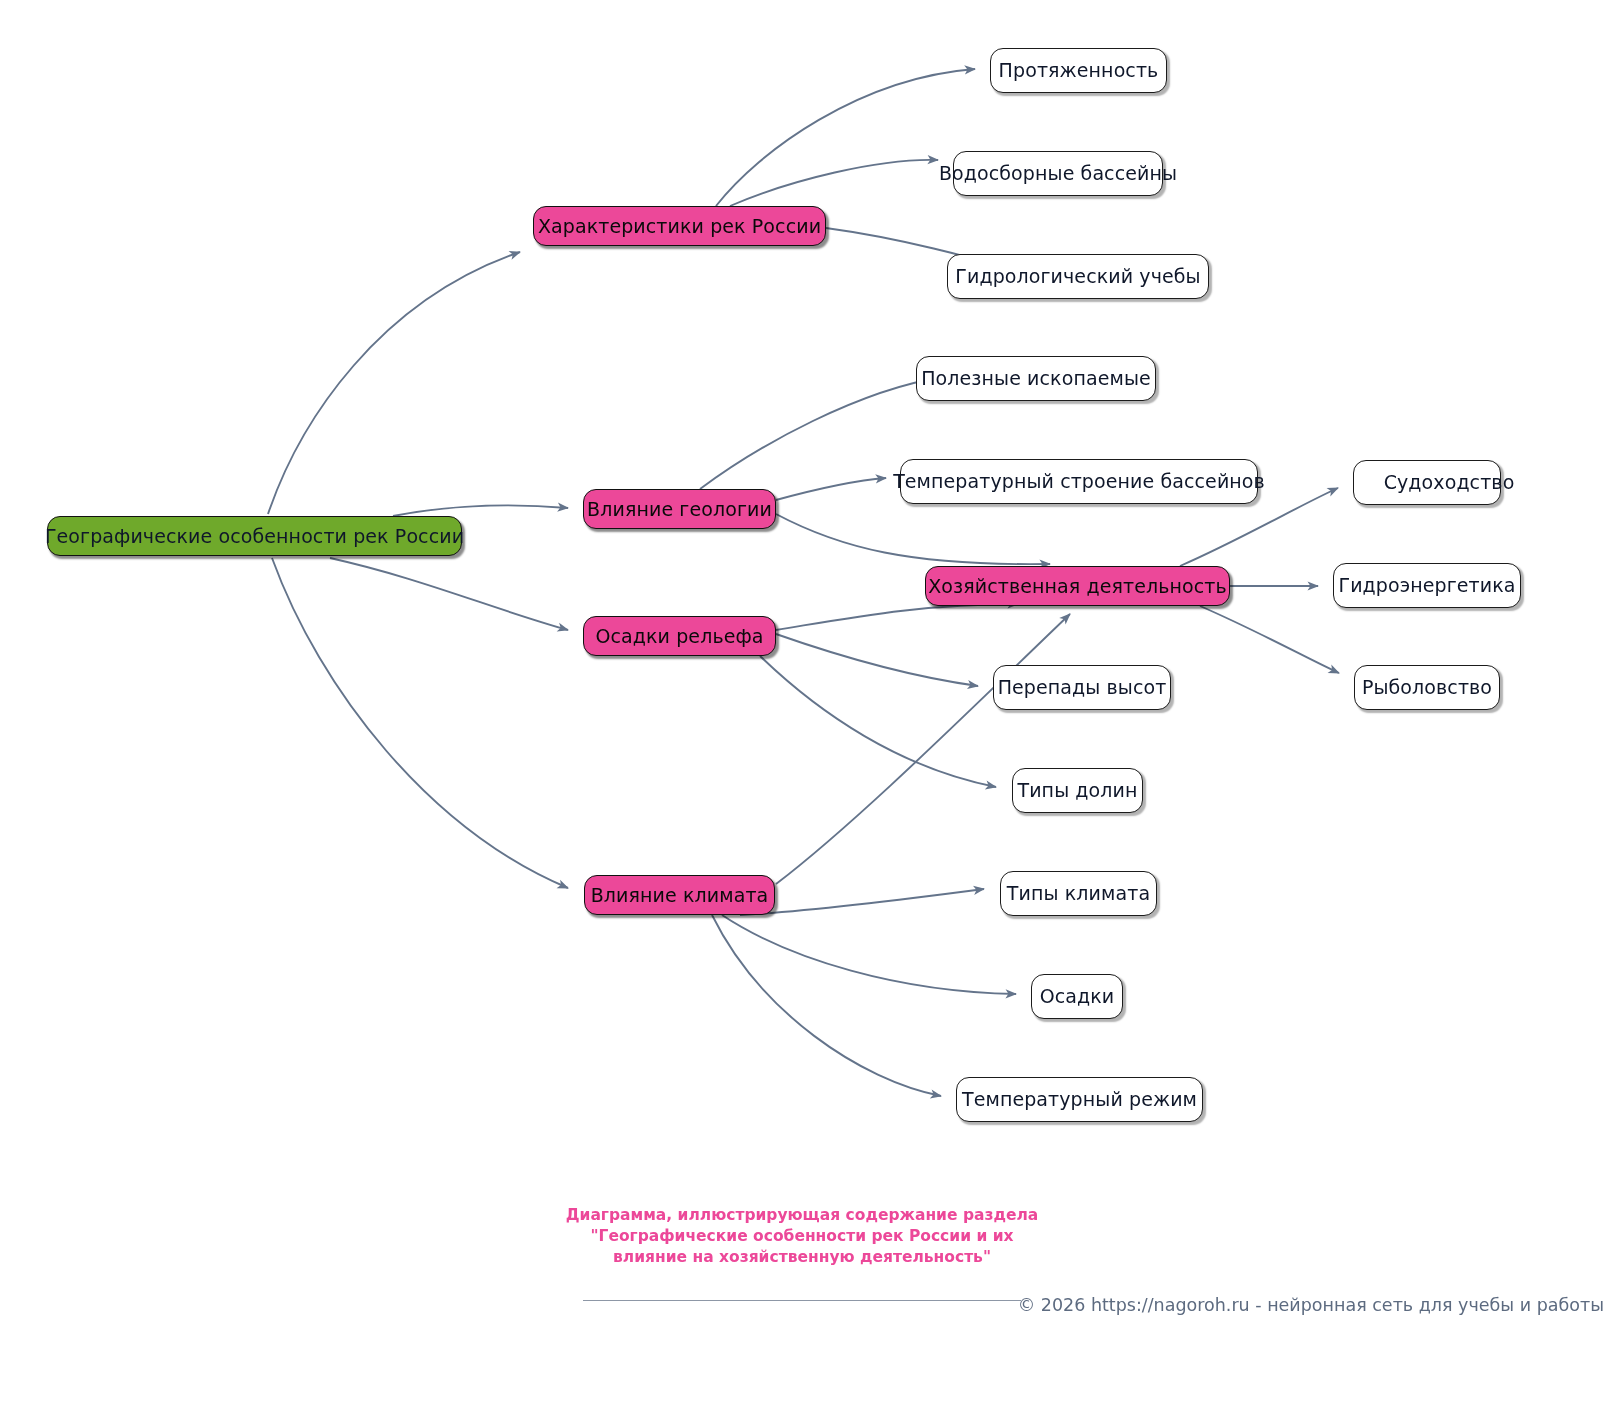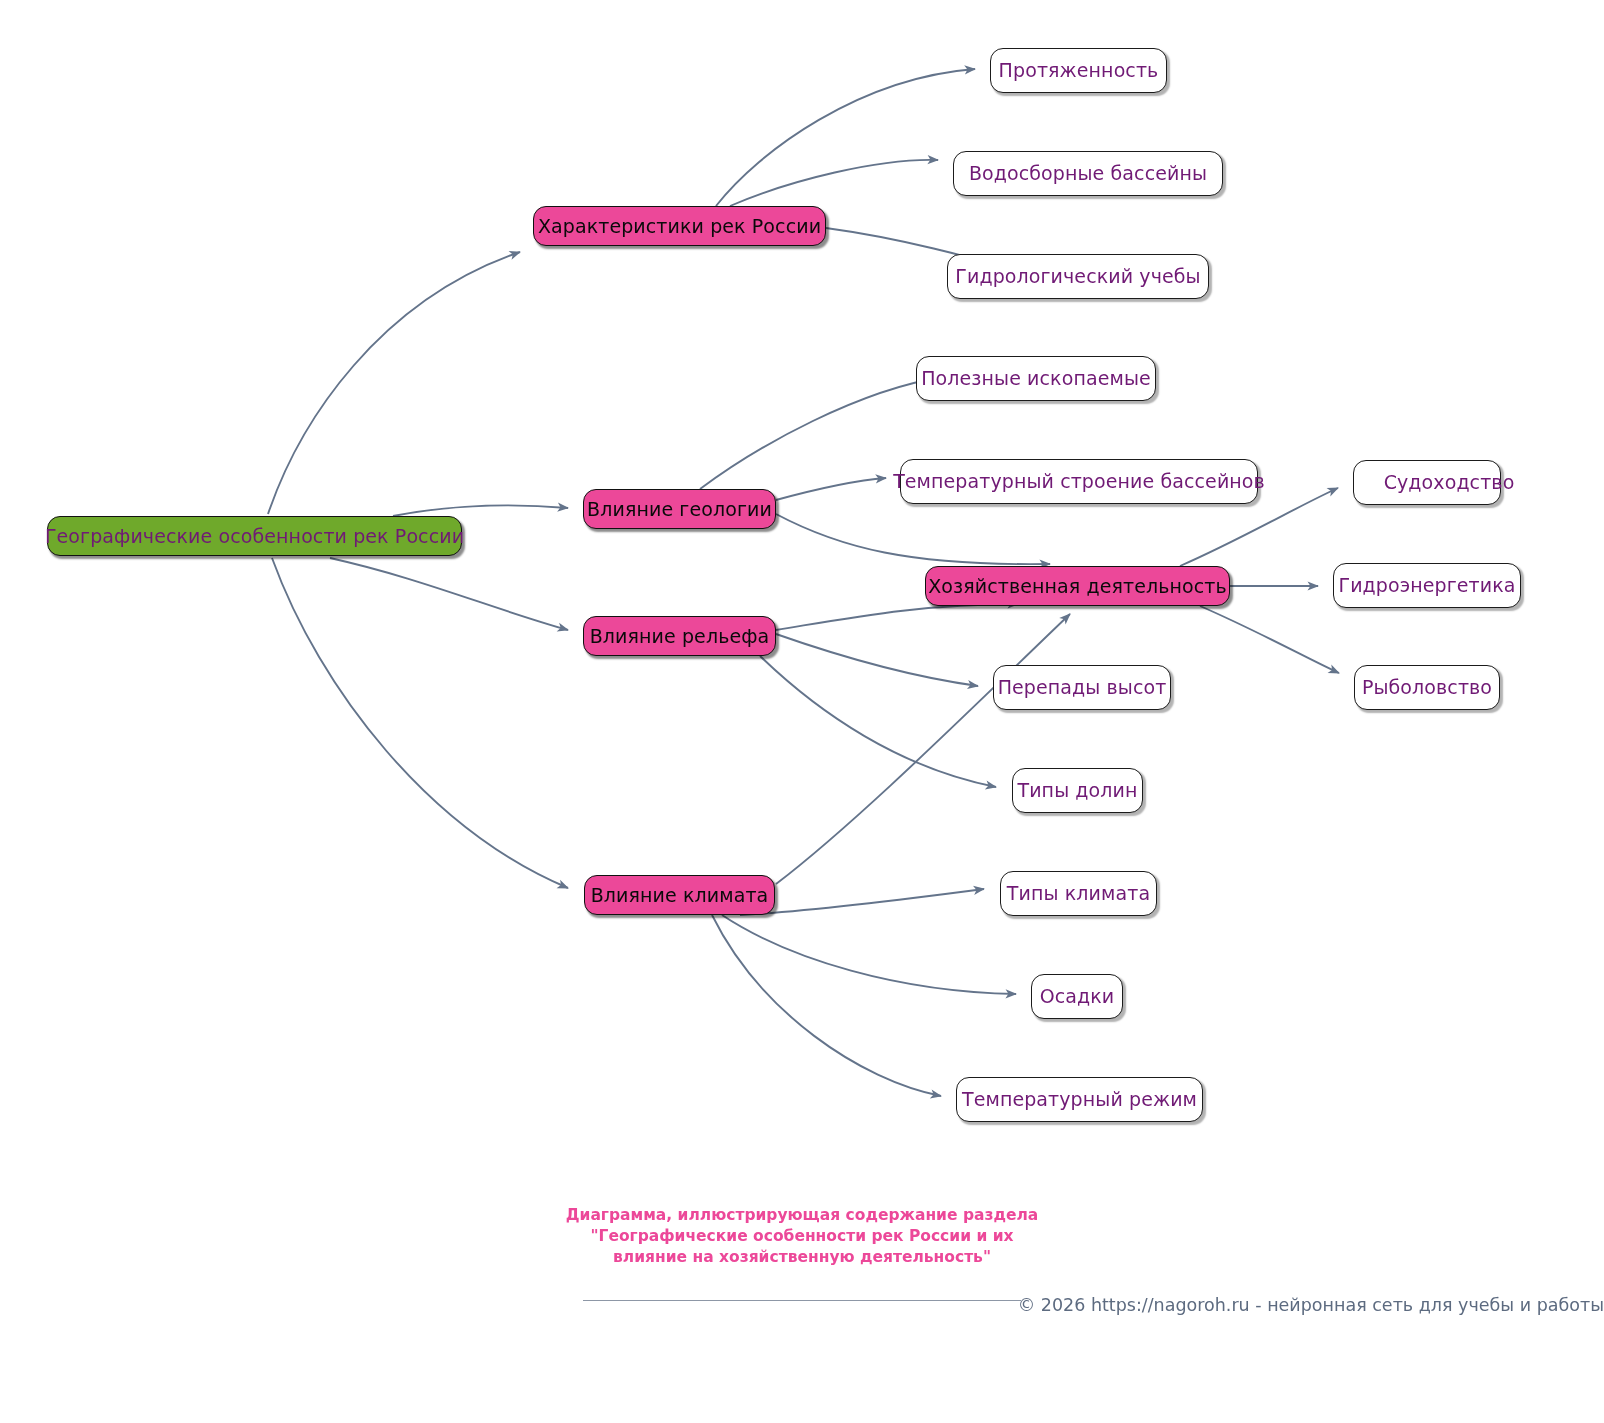--- a/index.html
+++ b/index.html
@@ -30,21 +30,21 @@
     box-sizing: border-box;
     display: flex;
     align-items: center;
     justify-content: center;
     border-radius: 13px;
     white-space: nowrap;
     font-family: "DejaVu Sans", sans-serif;
     font-size: 19px;
     line-height: 1;
     letter-spacing: 0.1px;
-    color: #701a75;
+    color: #0f172a;
   }
   .node.root {
     background: #6FA92B;
     border: 1.6px solid #111111;
     box-shadow: 2.5px 3px 2px rgba(0,0,0,0.45);
   }
   .node.branch {
     background: #ec4899;
     border: 1.6px solid #111111;
     box-shadow: 2.5px 3px 2px rgba(0,0,0,0.45);
@@ -120,26 +120,26 @@
       <path d="M 1180,566 C 1240,540 1300,505 1338,488"></path>
       <path d="M 1230,586 C 1270,586 1300,586 1318,586"></path>
       <path d="M 1200,606 C 1260,632 1310,660 1339,673"></path>
     </g>
   </svg>
 
   <div class="node root" style="left:47px; top:516px; width:415px; height:40px;">Географические особенности рек России</div>
 
   <div class="node branch" style="left:533px; top:206px; width:293px; height:40px;">Характеристики рек России</div>
   <div class="node branch" style="left:583px; top:489px; width:193px; height:40px;">Влияние геологии</div>
-  <div class="node branch" style="left:583px; top:616px; width:193px; height:40px;">Влияние рельефа</div>
+  <div class="node branch" style="left:583px; top:616px; width:193px; height:40px;">Осадки рельефа</div>
   <div class="node branch" style="left:584px; top:875px; width:191px; height:40px;">Влияние климата</div>
   <div class="node branch" style="left:925px; top:566px; width:305px; height:40px;">Хозяйственная деятельность</div>
 
   <div class="node leaf" style="left:990px; top:48px; width:177px; height:45px;">Протяженность</div>
-  <div class="node leaf" style="left:953px; top:151px; width:270px; height:45px;">Водосборные бассейны</div>
+  <div class="node leaf" style="left:953px; top:151px; width:210px; height:45px;">Водосборные бассейны</div>
   <div class="node leaf" style="left:947px; top:254px; width:262px; height:45px;">Гидрологический учебы</div>
   <div class="node leaf" style="left:916px; top:356px; width:240px; height:45px;">Полезные ископаемые</div>
   <div class="node leaf" style="left:900px; top:459px; width:358px; height:45px;">Температурный строение бассейнов</div>
   <div class="node leaf" style="left:993px; top:665px; width:178px; height:45px;">Перепады высот</div>
   <div class="node leaf" style="left:1012px; top:768px; width:131px; height:45px;">Типы долин</div>
   <div class="node leaf" style="left:1000px; top:871px; width:157px; height:45px;">Типы климата</div>
   <div class="node leaf" style="left:1031px; top:974px; width:92px; height:45px;">Осадки</div>
   <div class="node leaf" style="left:956px; top:1077px; width:247px; height:45px;">Температурный режим</div>
   <div class="node leaf" style="left:1353px; top:460px; width:148px; height:45px;padding-left:44px;">Судоходство</div>
   <div class="node leaf" style="left:1333px; top:563px; width:188px; height:45px;">Гидроэнергетика</div>

